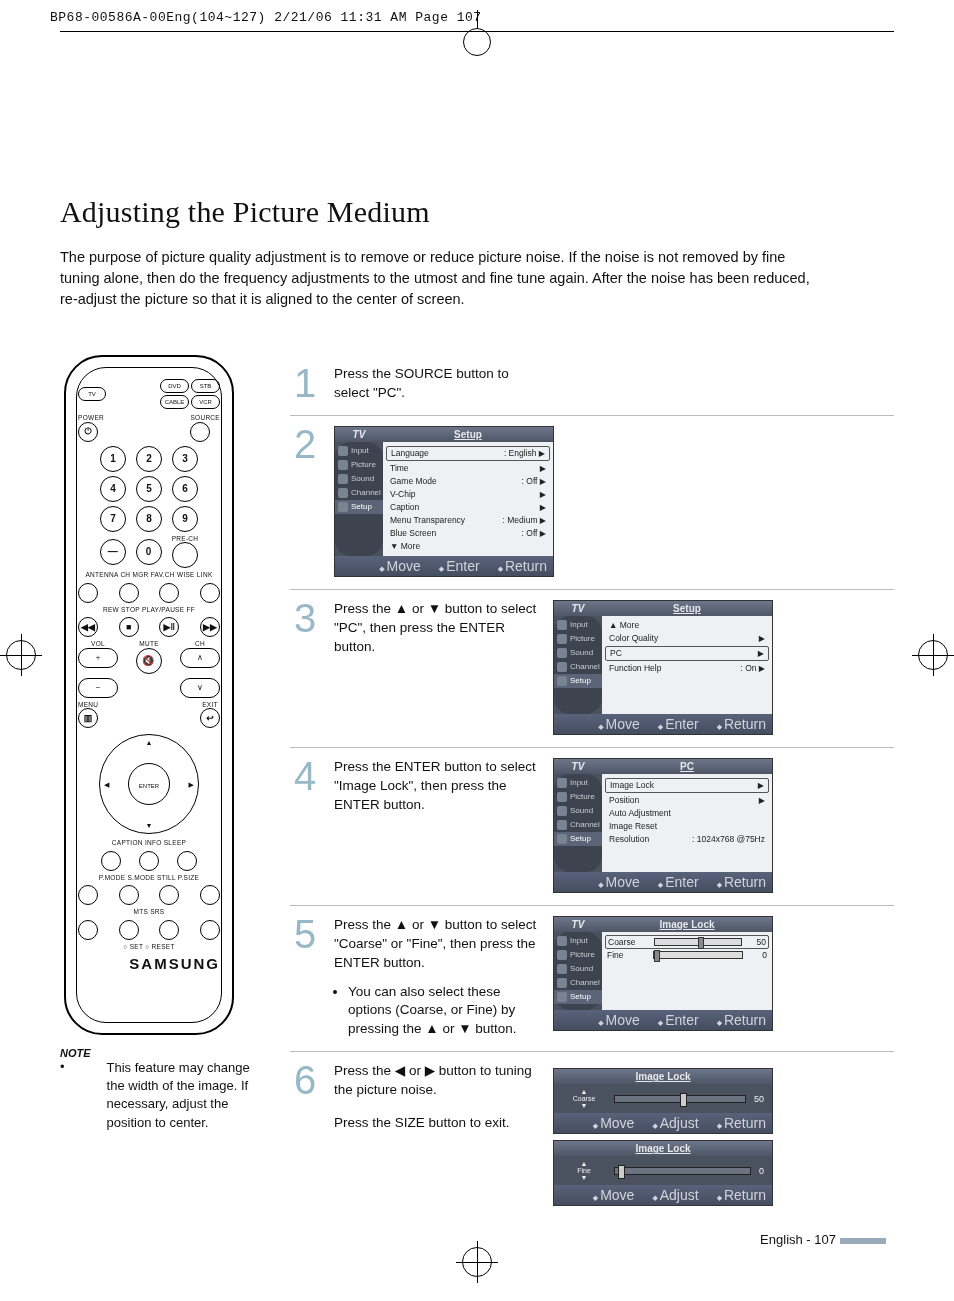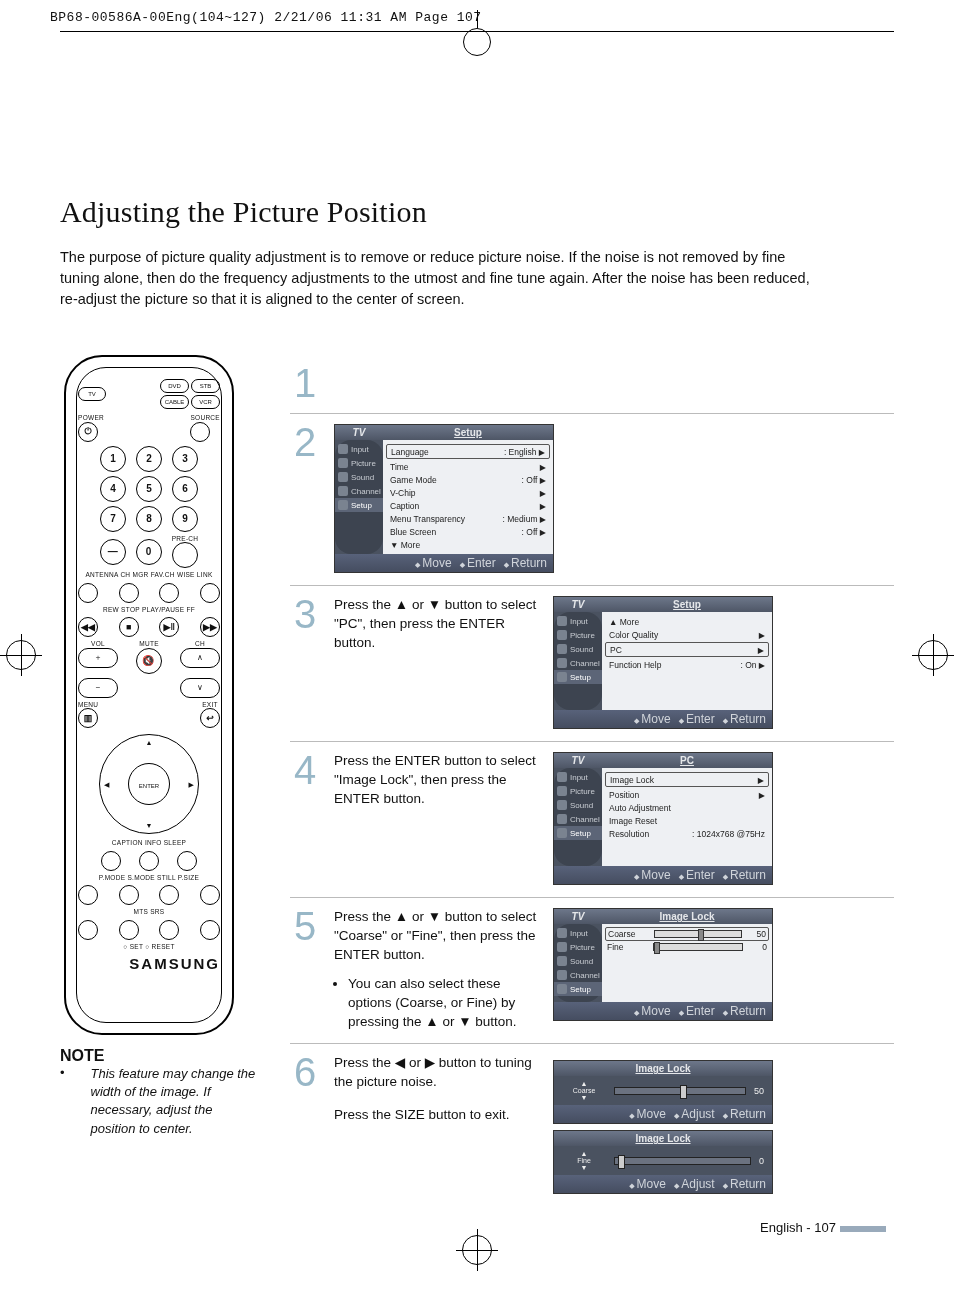--- a/index.html
+++ b/index.html
@@ -26,43 +26,43 @@
   .rc-btn { border:1px solid #000; border-radius:9px; height:14px; display:flex; align-items:center; justify-content:center; font-size:6px; flex:1; }
   .rc-circle { width:26px; height:26px; border:1px solid #000; border-radius:50%; display:flex; align-items:center; justify-content:center; font-size:10px; font-weight:bold; }
   .rc-circle.sm { width:20px; height:20px; font-size:9px; }
   .rc-label { font-size:6.5px; text-align:center; letter-spacing:0.3px; }
   .rc-wide { width:40px; height:20px; border:1px solid #000; border-radius:10px; display:flex; align-items:center; justify-content:center; }
   .rc-nav { width:100px; height:100px; border:1px solid #000; border-radius:50%; margin:6px auto; position:relative; }
   .rc-nav::after{ content:""; position:absolute; inset:28px; border:1px solid #000; border-radius:50%; }
   .rc-nav-lbl { position:absolute; font-size:7px; }
   .brand { text-align:right; font-size:15px; font-weight:bold; letter-spacing:2px; margin-top:6px; }
   .note-sec { margin-top: 12px; font-size:13px; }
-  .note-h { font-weight: bold; font-size:16px; }
-  .note-body { font-style: italic; margin-left: 20px; line-height:1.4; }
+  .note-h { font-style: italic; font-weight: bold; font-size:11px; }
+  .note-body { margin-left: 36px; line-height:1.4; }
   .right-col { flex:1; }
   .step { display:flex; gap:14px; border-top:1px solid #bbb; padding:10px 0 12px 0; }
   .step:first-child { border-top:none; }
   .step-num { font-family: Arial, sans-serif; font-size:40px; color:#98b7c7; font-weight:400; width:30px; text-align:center; line-height:0.9; flex-shrink:0; }
   .step-text { font-size:13.5px; line-height:1.4; flex:1; max-width:205px; }
   .step-text ul { margin:10px 0 0 14px; }
   .osd { width:220px; flex-shrink:0; font-size:9px; }
   .osd-box { background:#4a5260; color:#e5e7ea; border:1px solid #333; }
   .osd-hdr { display:flex; background:linear-gradient(#6d778a,#4e5666); height:15px; align-items:center; }
   .osd-hdr-l { width:48px; text-align:center; font-style:italic; font-weight:bold; font-size:10px; }
   .osd-hdr-r { flex:1; text-align:center; font-weight:bold; font-size:10px; text-decoration:underline; }
   .osd-body { display:flex; }
   .osd-side { width:48px; background:#3d4450; padding:2px 0;border-radius:16px; }
   .osd-side-item { display:flex; align-items:center; gap:3px; padding:2px 3px; font-size:8px; color:#c8ccd2; }
   .osd-side-item.sel { background:#5c6577; color:#fff; }
   .osd-ico { width:10px; height:10px; background:#7a8390; border-radius:2px; flex-shrink:0; }
   .osd-main { flex:1; background:#eef0f3; color:#222; padding:3px; }
   .osd-row { display:flex; justify-content:space-between; align-items:flex-end; padding:1.5px 4px; font-size:8.5px; }
   .osd-row.boxed { border:1px solid #555; border-radius:2px; margin:1px 0; }
   .osd-row .arrow { font-size:8px; }
-  .osd-ftr { background:linear-gradient(#58627a,#454d60); color:#d0d4da; font-size:12px; display:flex; justify-content:flex-end; gap:8px; padding:2px 6px; }
+  .osd-ftr { background:linear-gradient(#58627a,#454d60); color:#d0d4da; font-size:14px; display:flex; justify-content:flex-end; gap:18px; padding:2px 6px; }
   .osd-ftr span::before { content:"◆ "; font-size:7px; }
   .osd-slider-box { background:#eef0f3; color:#222; padding:3px; }
   .slider-row { display:flex; align-items:center; gap:6px; font-size:8.5px; padding:1px 2px; }
   .slider-row.boxed { border:1px solid #555; border-radius:2px; }
   .slider-track { flex:1; height:8px; border:1px solid #333; position:relative; background:#ddd; }
   .slider-knob { position:absolute; top:-2px; width:6px; height:12px; background:#888; border:1px solid #333; }
   .osd-strip { margin-top:6px; }
   .osd-strip .osd-hdr-r { text-decoration:underline; }
   .strip-body { background:#4a5260; color:#eee; padding:4px 8px; }
   .strip-row { display:flex; align-items:center; gap:8px; font-size:9px; }
@@ -81,21 +81,21 @@
 </style>
 </head>
 <body>
 
 <div class="page">
   <div class="doc-header">BP68-00586A-00Eng(104~127)  2/21/06  11:31 AM  Page 107</div>
   <div class="crop-top"></div>
   <div class="crop-mark-center"></div>
 
   <div class="title-block">
-    <h1>Adjusting the Picture Position</h1>
+    <h1>Adjusting the Picture Medium</h1>
     <p class="intro">The purpose of picture quality adjustment is to remove or reduce picture noise. If the noise is not removed by fine tuning alone, then do the frequency adjustments to the utmost and fine tune again. After the noise has been reduced, re-adjust the picture so that it is aligned to the center of screen.</p>
   </div>
 
   <div class="columns">
 
     <div class="left-col">
       <div class="remote">
         <div class="inner"></div>
         <div class="remote-content">
           <div class="rc-row">
@@ -229,20 +229,21 @@
           <span>•</span>
           <div class="note-body">This feature may change the width of the image. If necessary, adjust the position to center.</div>
         </div>
       </div>
     </div>
 
     <div class="right-col">
 
       <div class="step">
         <div class="step-num">1</div>
+        <div class="step-text"><span>Press the SOURCE button to select "PC".</span></div>
         <div class="osd"></div>
       </div>
 
       <div class="step">
         <div class="step-num">2</div>
         <div class="osd">
           <div class="osd-box">
             <div class="osd-hdr">
                 <div class="osd-hdr-l">TV</div>
                 <div class="osd-hdr-r">Setup</div>

